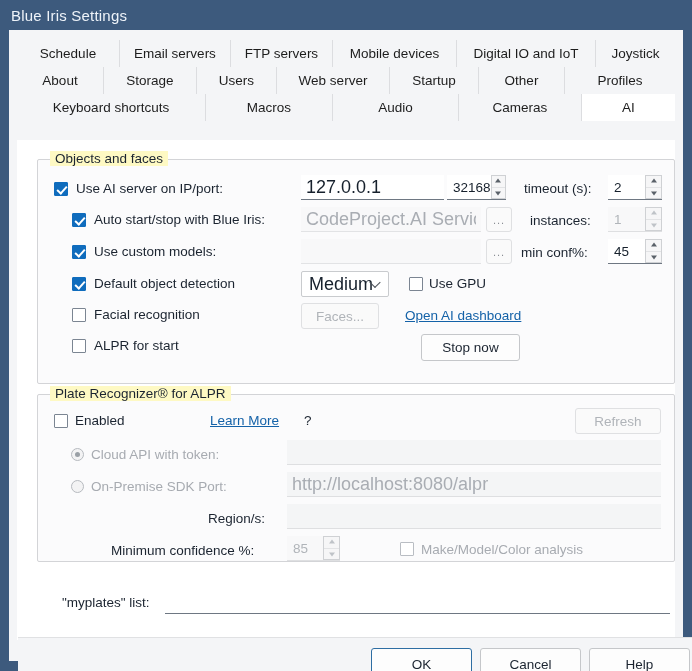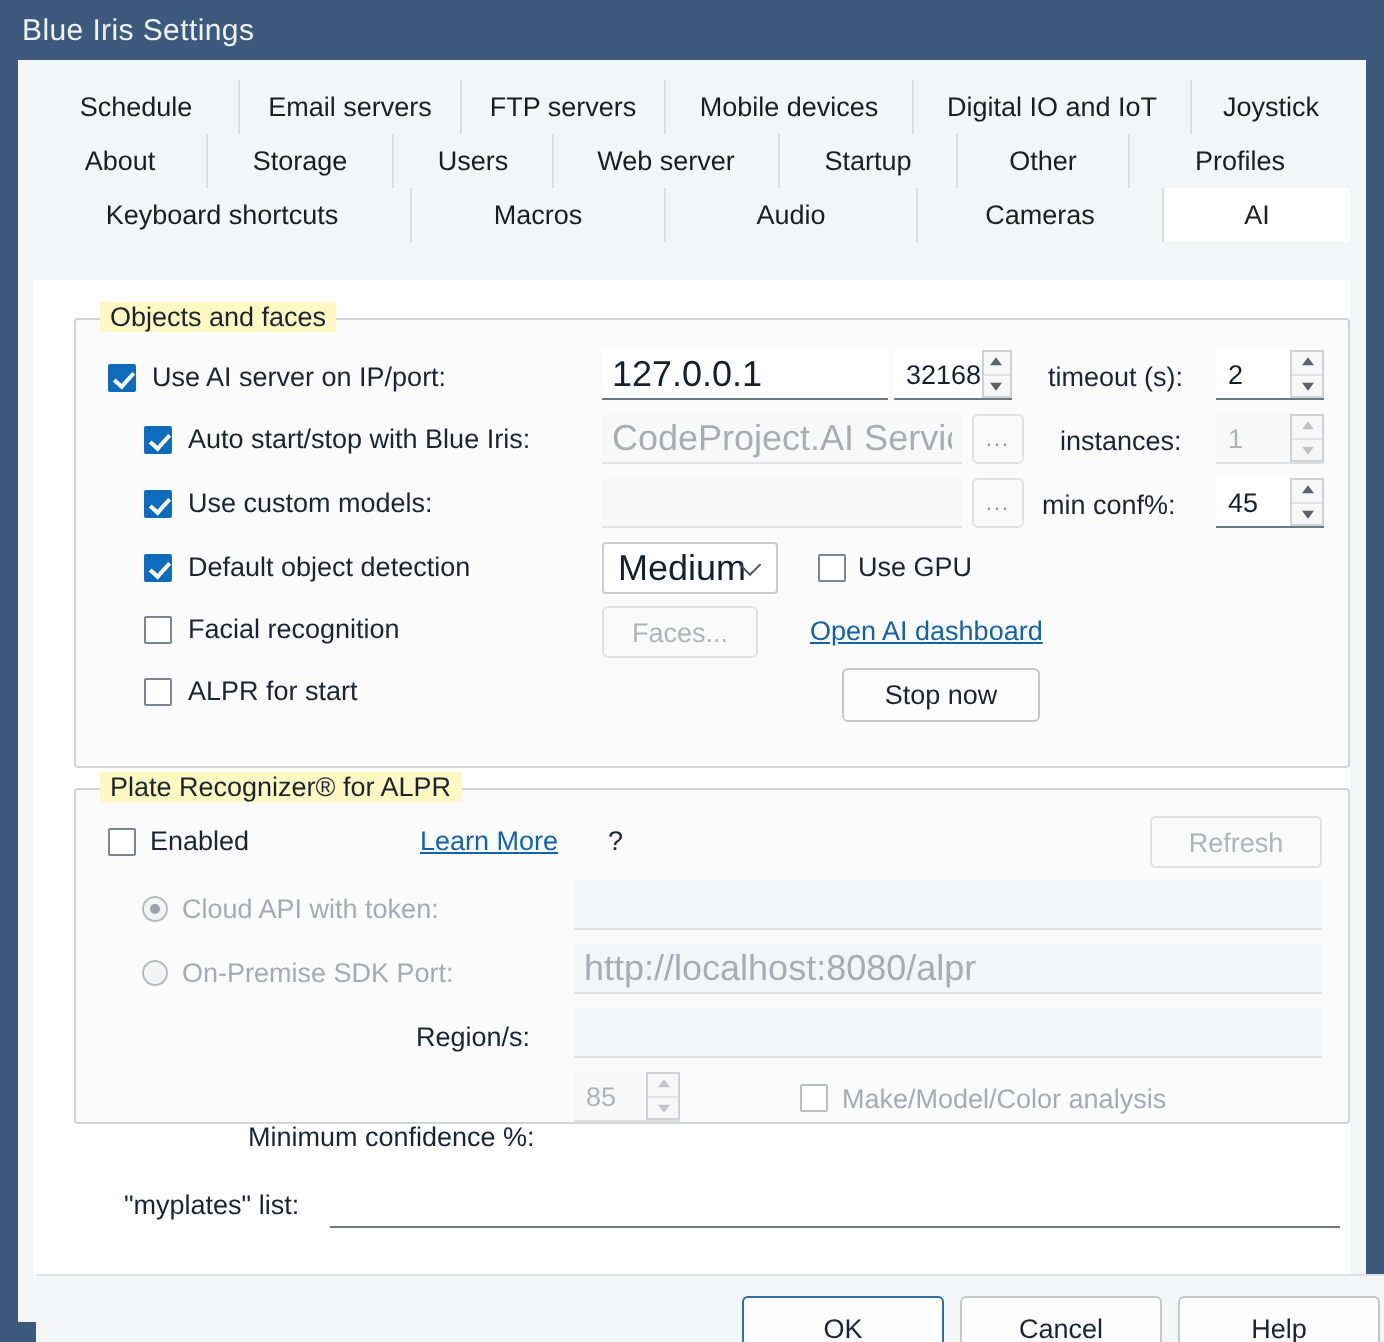--- a/index.html
+++ b/index.html
@@ -524,21 +524,21 @@
         <div class="lbl dim" style="left:53px; top:52px;">Cloud API with token:</div>
         <input class="tbox ghost" style="left: 249px; top: 45px; width: 374px; height: 25px;" value="">
 
         <div class="rb" style="left:33px; top:85px;"></div>
         <div class="lbl dim" style="left:53px; top:84px;">On-Premise SDK Port:</div>
         <input class="tbox ghost" style="left: 249px; top: 77px; width: 374px; height: 25px;" value="http://localhost:8080/alpr">
 
         <div class="lbl" style="left:170px; top:116px;">Region/s:</div>
         <input class="tbox ghost" style="left: 249px; top: 109px; width: 374px; height: 25px;" value="">
 
-        <div class="lbl" style="left:86px; top:148px;margin-top:18px;">Minimum confidence %:</div>
+        <div class="lbl" style="left:73px; top:148px;">Minimum confidence %:</div>
         <div class="spin dis" style="left:249px; top:141px; width:53px; height:25px;">
           <div class="sval">85</div>
           <div class="sbtns">
             <div class="sb">
                 <span class="arr up"></span>
               </div>
             <div class="sb">
                 <span class="arr dn"></span>
               </div>
           </div>

